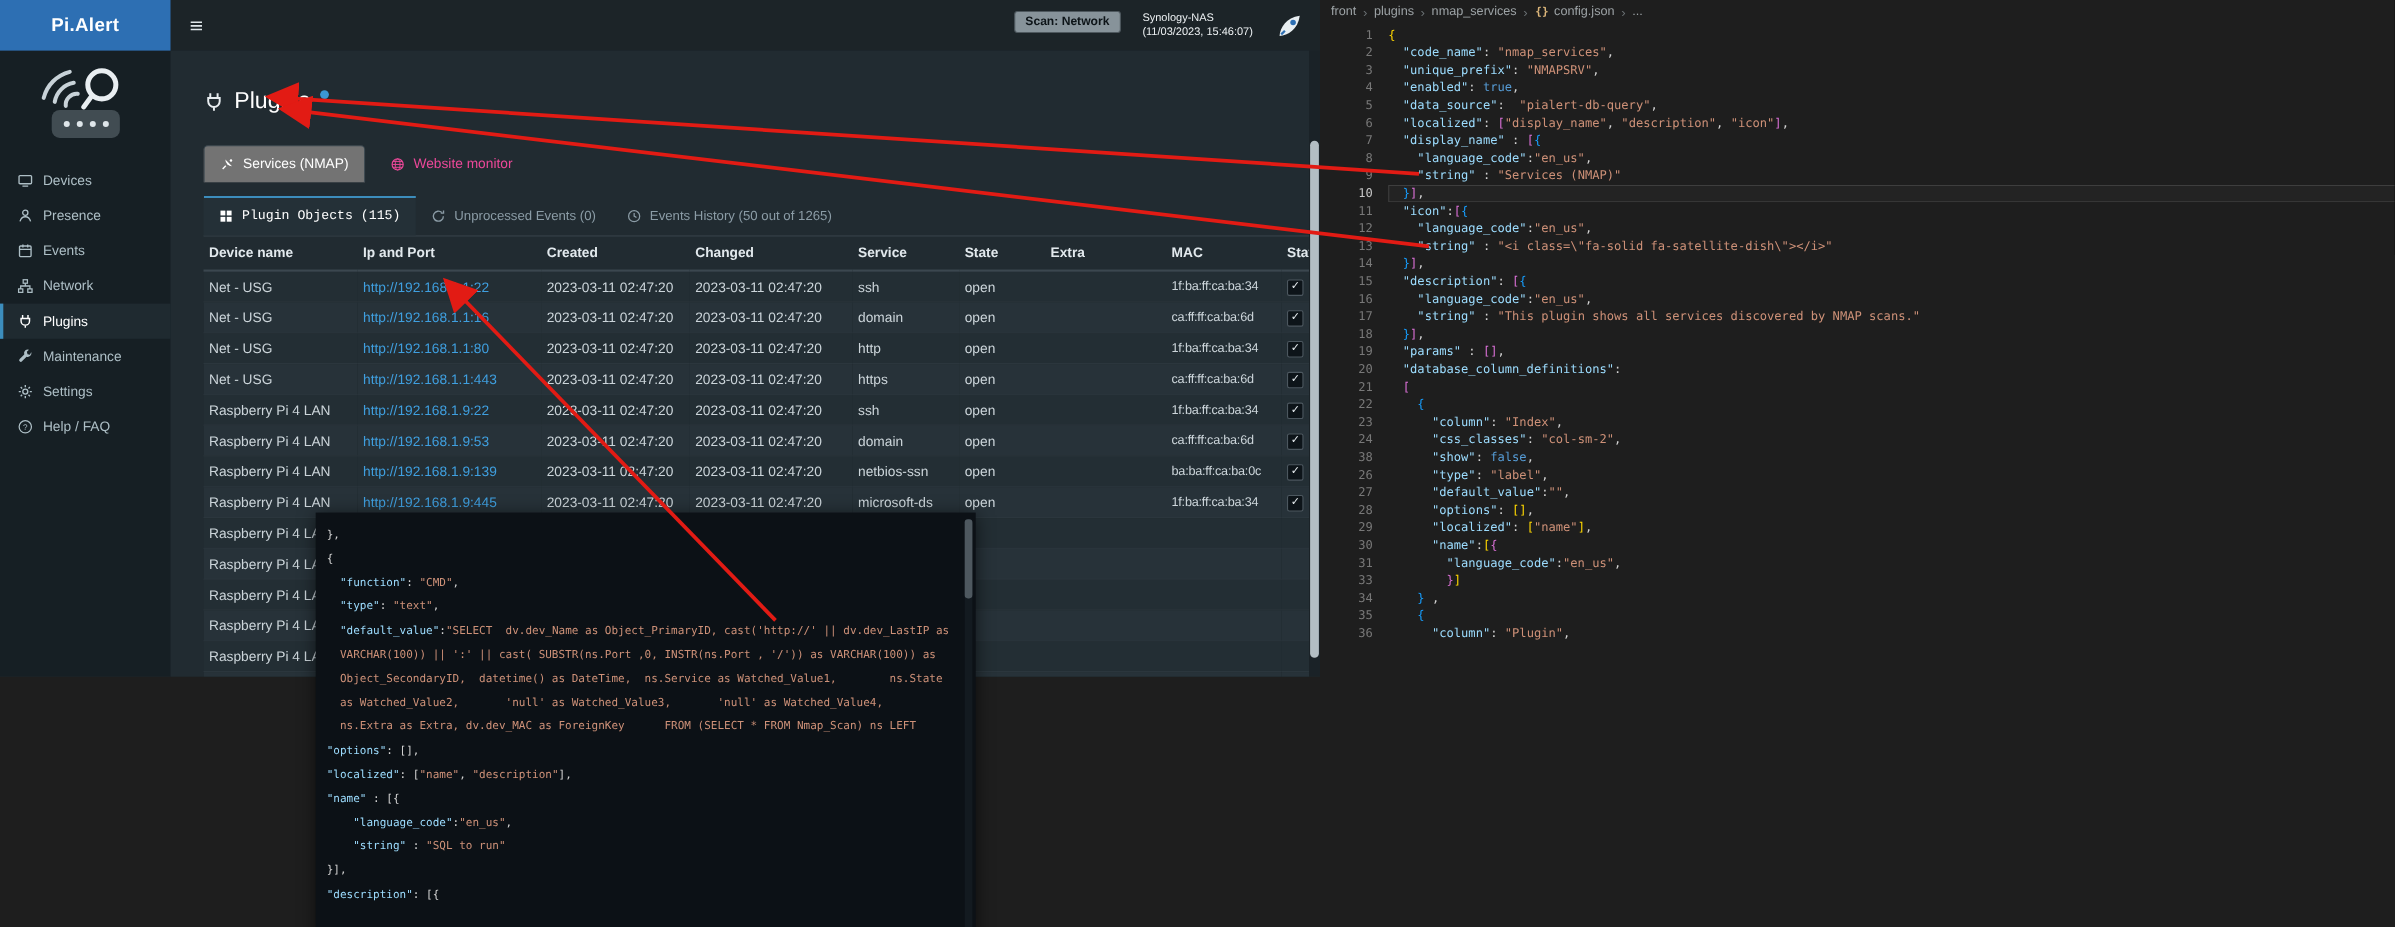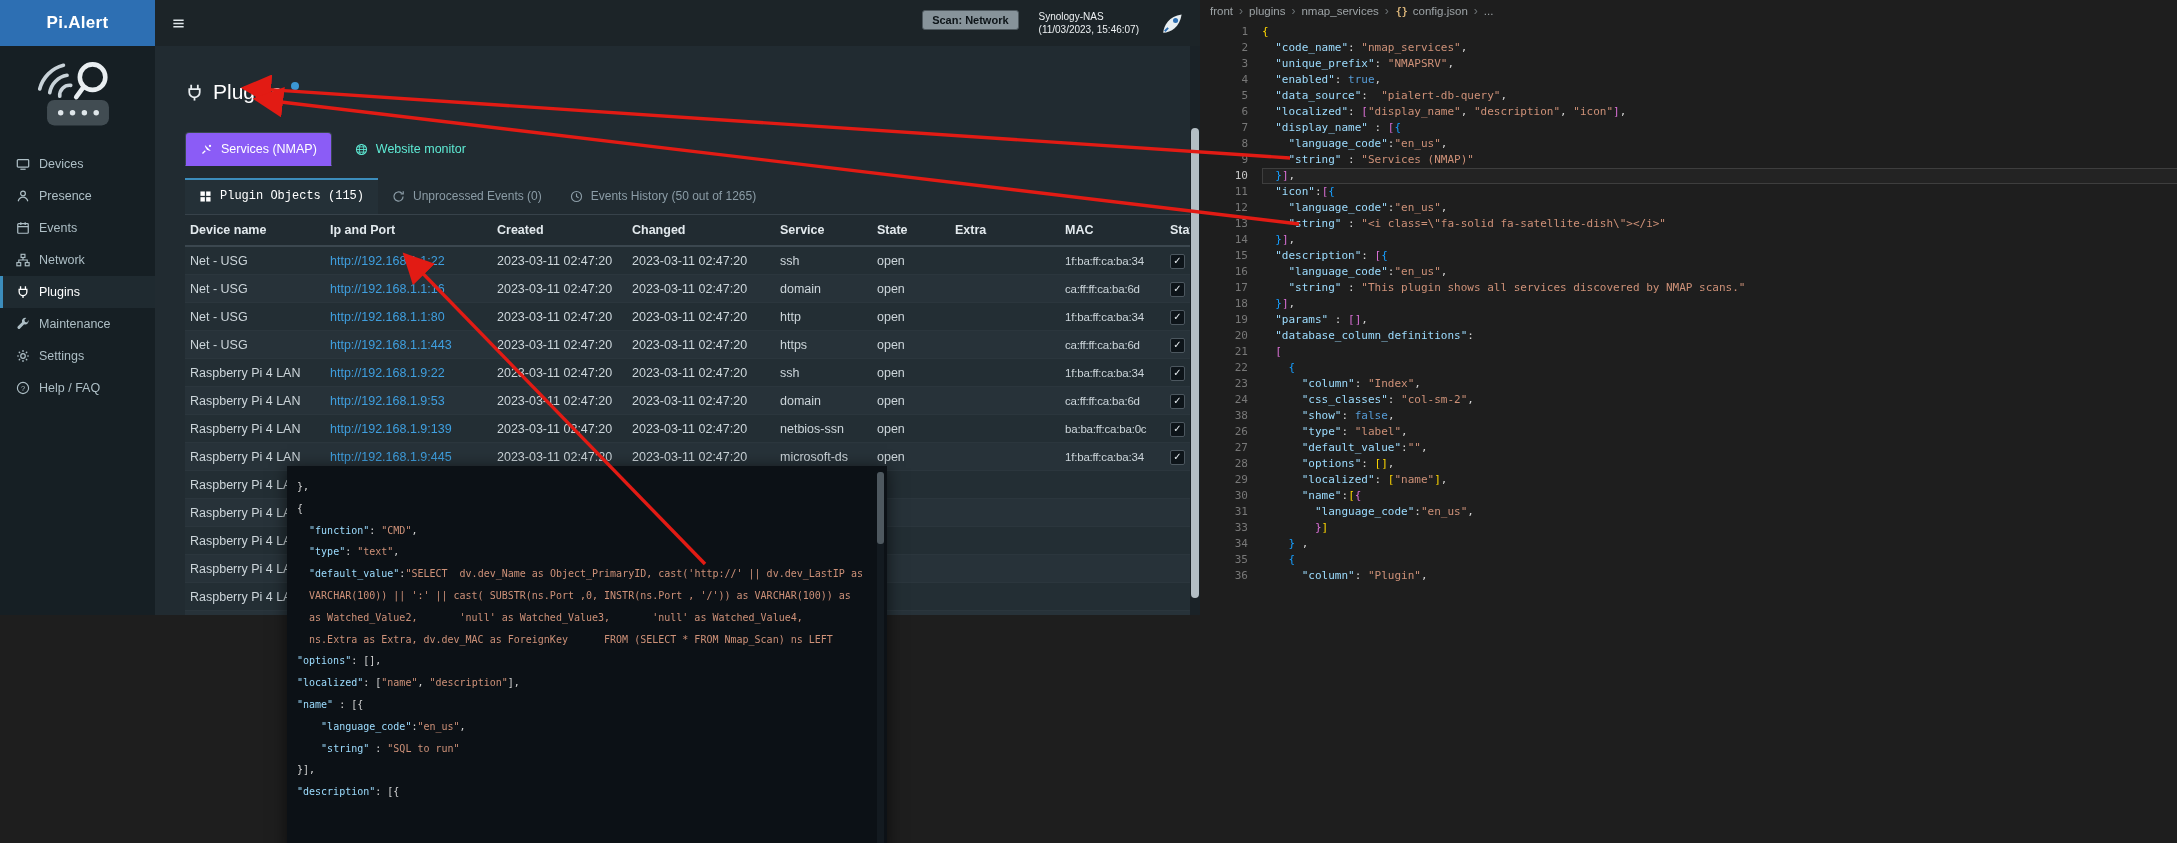--- a/index.html
+++ b/index.html
@@ -26,24 +26,24 @@
              font-size:12.5px;border-left:3px solid transparent;cursor:pointer;white-space:nowrap;}
   .side-item.active{background:#1f2a30;color:#fff;border-left-color:#3c8dbc;}
   .icn{display:inline-flex;width:14px;height:14px;flex:none;align-items:center;justify-content:center;}
   .icn svg{width:100%;height:100%;display:block;}
 
   .main{position:absolute;top:46px;left:155px;right:10px;bottom:0;overflow:hidden;background:#212b31;}
   .page-head{position:absolute;top:34px;left:30px;display:flex;align-items:center;gap:9px;color:#fff;font-size:21px;}
   .page-head .icn{width:19px;height:19px;color:#e8edf0;}
   .badge-dot{width:8px;height:8px;border-radius:50%;background:#3b97d3;align-self:flex-start;margin-top:2px;}
   .tabs{position:absolute;top:86px;left:30px;display:flex;gap:8px;z-index:2;}
-  .tab{display:flex;align-items:center;gap:8px;padding:9px 14px;font-size:12.5px;color:#5eead4;cursor:pointer;
+  .tab{display:flex;align-items:center;gap:8px;padding:9px 14px;font-size:12.5px;color:#ec4899;cursor:pointer;
        border:1px solid transparent;border-radius:4px 4px 0 0;}
   .tab .icn{width:13px;height:13px;}
-  .tab.active{background:#8b5cf6;border-color:#3a474f;border-bottom-color:transparent;color:#fff;text-align:right;}
+  .tab.active{background:#737373;border-color:#3a474f;border-bottom-color:transparent;color:#fff;text-align:right;}
 
   .panel{position:absolute;top:132px;left:30px;right:0;bottom:0;}
   .subtabs{display:flex;height:36px;border-bottom:1px solid #37424a;}
   .subtab{display:flex;align-items:center;gap:8px;padding:0 14px;font-size:12px;color:#8b9ca6;cursor:pointer;}
   .subtab .icn{width:13px;height:13px;}
   .subtab.active{background:#243037;color:#fff;box-shadow:inset 0 2px 0 #3c8dbc;font-family:Liberation Mono, monospace;}
 
   .data-table{border-collapse:collapse;table-layout:fixed;width:1005px;}
   .data-table th{height:30px;text-align:left;padding:0 5px;color:#e2e9ed;font-size:12.5px;font-weight:bold;
                  border-bottom:2px solid #3b474f;white-space:nowrap;overflow:hidden;cursor:pointer;}
@@ -481,20 +481,21 @@
   </div>
 
   <div class="code-popup">
     <div>
         <div class="pline"><span class="tk-p">},</span></div>
         <div class="pline"><span class="tk-p">{</span></div>
         <div class="pline"><span class="tk-p">  </span><span class="tk-key">"function"</span><span class="tk-p">: </span><span class="tk-str">"CMD"</span><span class="tk-p">,</span></div>
         <div class="pline"><span class="tk-p">  </span><span class="tk-key">"type"</span><span class="tk-p">: </span><span class="tk-str">"text"</span><span class="tk-p">,</span></div>
         <div class="pline"><span class="tk-p">  </span><span class="tk-key">"default_value"</span><span class="tk-p">:</span><span class="tk-str">"SELECT  dv.dev_Name as Object_PrimaryID, cast('http://' || dv.dev_LastIP as</span></div>
         <div class="pline"><span class="tk-p">  </span><span class="tk-str">VARCHAR(100)) || ':' || cast( SUBSTR(ns.Port ,0, INSTR(ns.Port , '/')) as VARCHAR(100)) as</span></div>
+        <div class="pline"><span class="tk-p">  </span><span class="tk-str">Object_SecondaryID,  datetime() as DateTime,  ns.Service as Watched_Value1,        ns.State</span></div>
         <div class="pline"><span class="tk-p">  </span><span class="tk-str">as Watched_Value2,       'null' as Watched_Value3,       'null' as Watched_Value4,</span></div>
         <div class="pline"><span class="tk-p">  </span><span class="tk-str">ns.Extra as Extra, dv.dev_MAC as ForeignKey      FROM (SELECT * FROM Nmap_Scan) ns LEFT</span></div>
         <div class="pline"><span class="tk-key">"options"</span><span class="tk-p">: </span><span class="tk-p">[],</span></div>
         <div class="pline"><span class="tk-key">"localized"</span><span class="tk-p">: </span><span class="tk-p">[</span><span class="tk-str">"name"</span><span class="tk-p">, </span><span class="tk-str">"description"</span><span class="tk-p">],</span></div>
         <div class="pline"><span class="tk-key">"name"</span><span class="tk-p"> : </span><span class="tk-p">[{</span></div>
         <div class="pline"><span class="tk-p">    </span><span class="tk-key">"language_code"</span><span class="tk-p">:</span><span class="tk-str">"en_us"</span><span class="tk-p">,</span></div>
         <div class="pline"><span class="tk-p">    </span><span class="tk-key">"string"</span><span class="tk-p"> : </span><span class="tk-str">"SQL to run"</span></div>
         <div class="pline"><span class="tk-p">}],</span></div>
         <div class="pline"><span class="tk-key">"description"</span><span class="tk-p">: </span><span class="tk-p">[{</span></div>
       </div>

